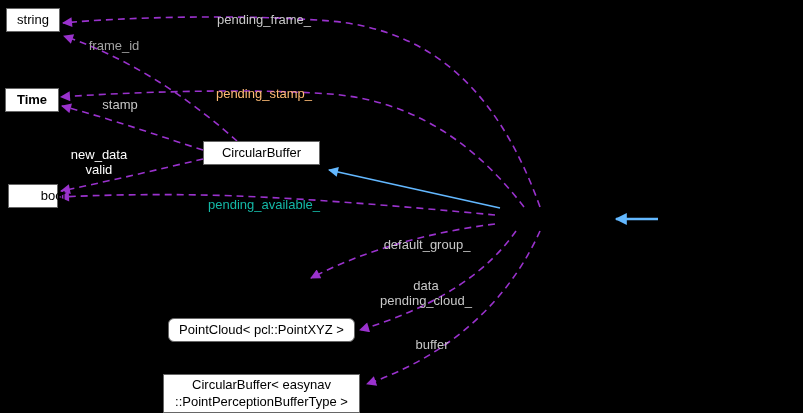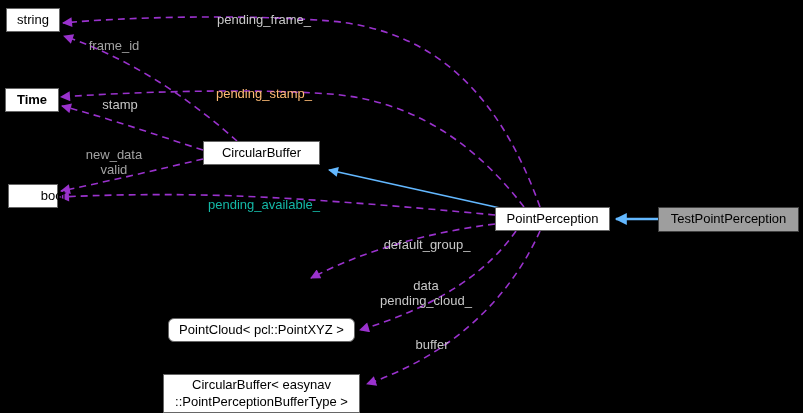--- a/index.html
+++ b/index.html
@@ -68,31 +68,29 @@
         <path d="M 203 159 C 160 169 110 181 61 191" fill="none" stroke="#9A32CD" stroke-width="1.6" stroke-dasharray="7 5" marker-end="url(#arrow-usage)"></path>
         <path d="M 500 208 L 329 170" fill="none" stroke="#63B8FF" stroke-width="1.5" marker-end="url(#arrow-inherit)"></path>
         <path d="M 658 219 L 616 219" fill="none" stroke="#63B8FF" stroke-width="2.5" marker-end="url(#arrow-inherit-bold)"></path>
       </g>
   </svg>
 
   <div class="node" style="left: 6px; top: 8px; width: 54px; height: 24px;">string</div>
   <div class="node" style="left: 5px; top: 88px; width: 54px; height: 24px; font-weight: bold;">Time</div>
   <div class="node" style="left: 8px; top: 184px; width: 50px; height: 24px; padding-left: 40px;">bool</div>
   <div class="node" style="left: 203px; top: 141px; width: 117px; height: 24px;">CircularBuffer</div>
-  <div class="node" style="left: 495px; top: 207px; width: 115px; height: 24px;">PointPerception</div>
-  <div class="node highlight" style="left: 658px; top: 207px; width: 141px; height: 25px;">TestPointPerception</div>
   <div class="node" style="left: 168px; top: 318px; width: 187px; height: 24px; border-radius: 6px;">PointCloud&lt; pcl::PointXYZ &gt;</div>
   <div class="node" style="left: 163px; top: 374px; width: 197px; height: 39px;">CircularBuffer&lt; easynav
 ::PointPerceptionBufferType &gt;</div>
 
   <div class="edge-label" style="left: 264px; top: 20px; color: rgb(200, 200, 200);">pending_frame_</div>
   <div class="edge-label" style="left: 264px; top: 94px; color: #fdba74;">pending_stamp_</div>
   <div class="edge-label" style="left: 264px; top: 205px; color: #14b8a6;">pending_available_</div>
   <div class="edge-label" style="left: 427px; top: 245px; color: rgb(200, 200, 200);">default_group_</div>
   <div class="edge-label" style="left: 426px; top: 293px; color: rgb(200, 200, 200);">data
 pending_cloud_</div>
   <div class="edge-label" style="left: 432px; top: 345px; color: rgb(200, 200, 200); text-align: right;">buffer</div>
   <div class="edge-label" style="left: 114px; top: 46px; color: #a3a3a3;">frame_id</div>
   <div class="edge-label" style="left: 120px; top: 105px; color: rgb(200, 200, 200);">stamp</div>
-  <div class="edge-label" style="left: 114px; top: 162px; color: #a3a3a3;">new_data
+  <div class="edge-label" style="left: 99px; top: 162px; color: #ffffff;">new_data
 valid</div>
 
 </div>
 
 </body></html>

